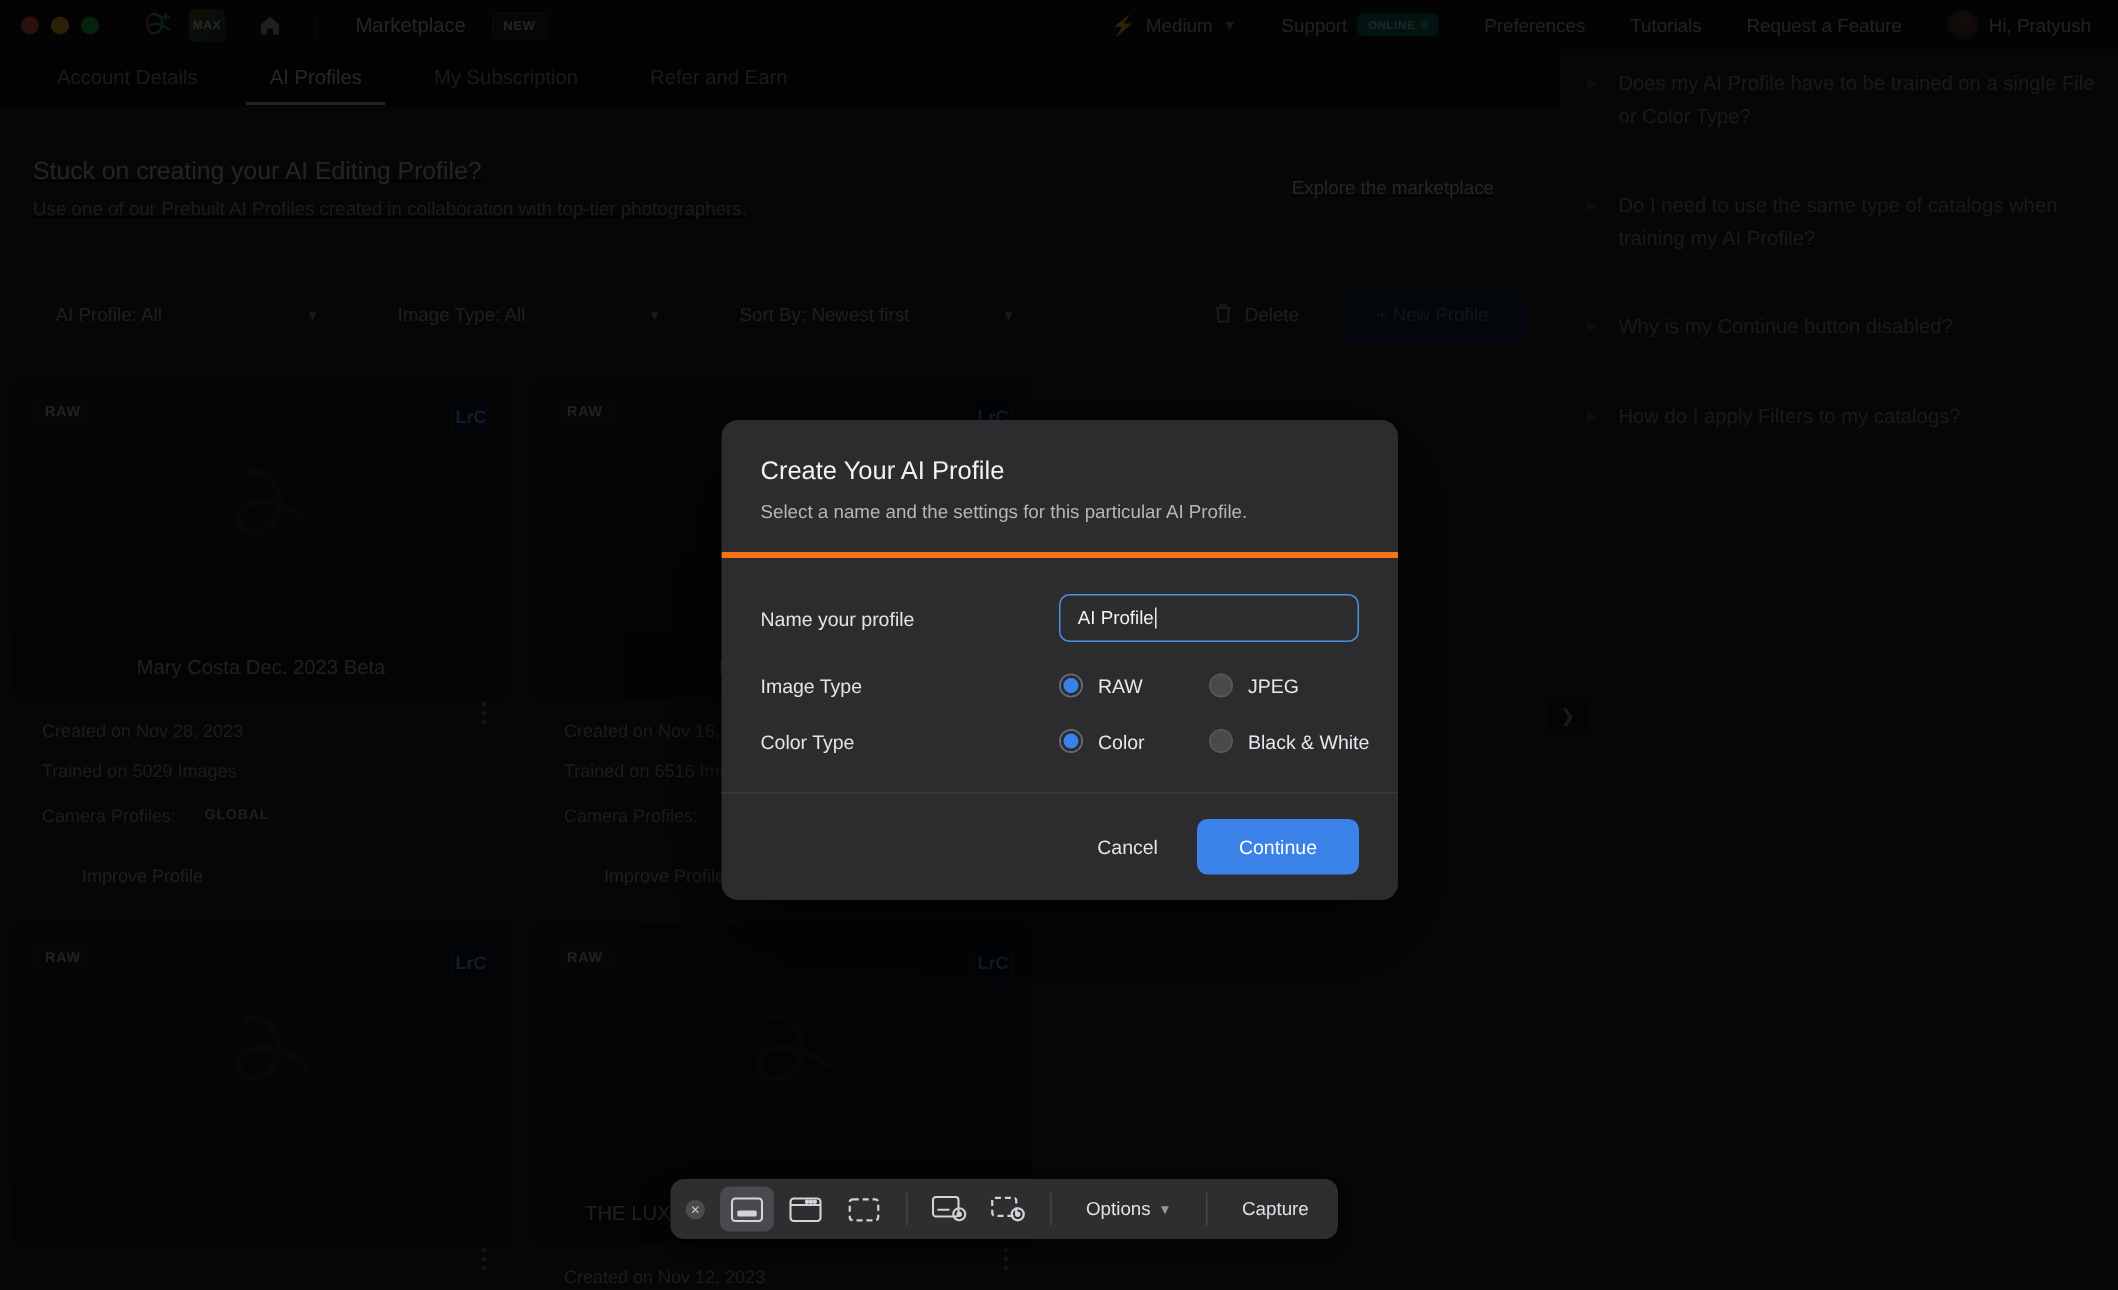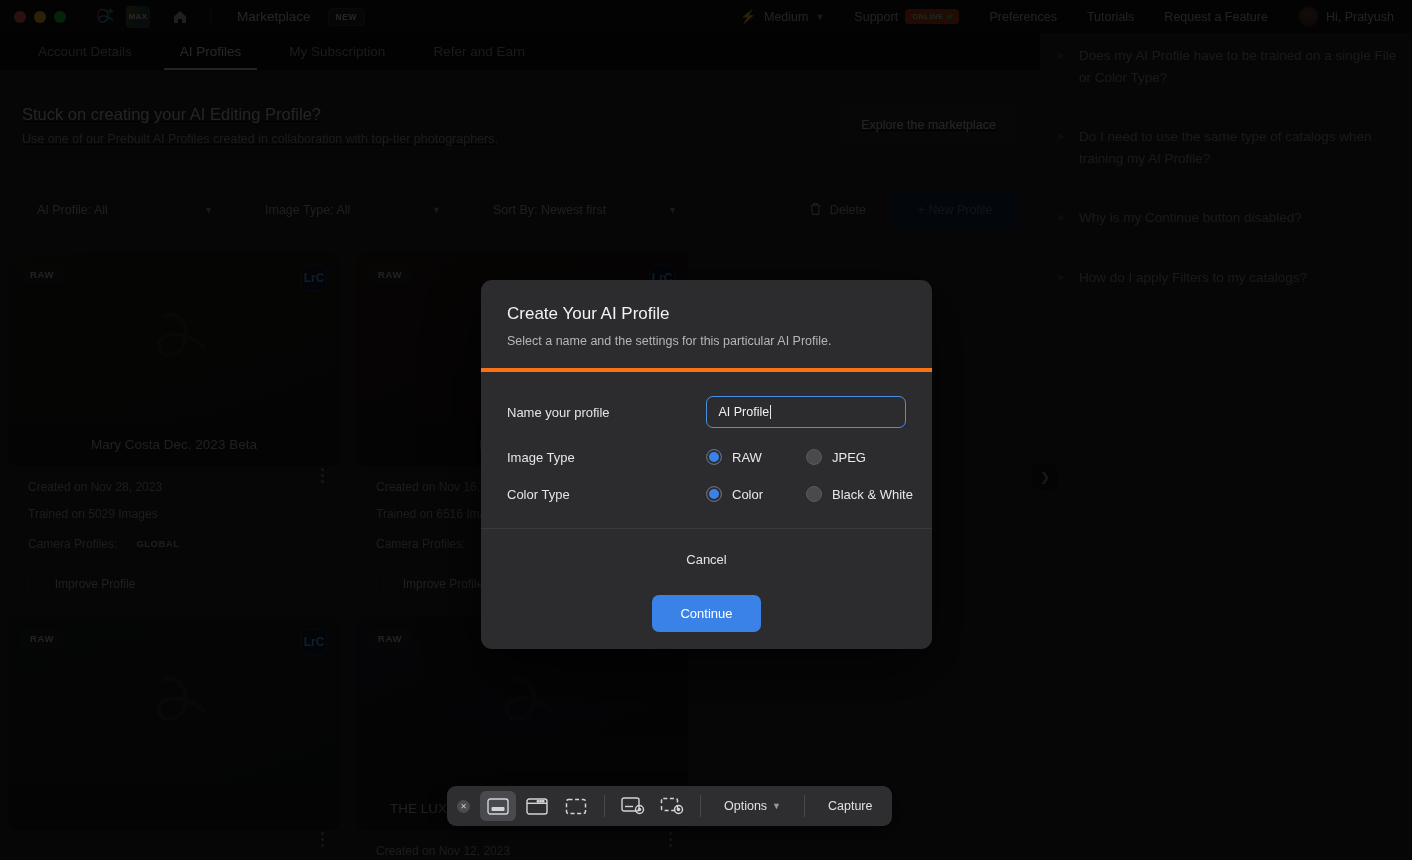--- a/index.html
+++ b/index.html
@@ -37,21 +37,21 @@
   .new-badge {
     margin-left: 9px; padding: 3px 7px; border-radius: 4px;
     background: #242427; border: 1px solid #3a3a3e;
     font-size: 8.5px; font-weight: bold; color: #dcdcde; letter-spacing: .6px;
   }
   .tb-right { margin-left: auto; display: flex; align-items: center; gap: 30px; margin-right: 18px; }
   .tb-item { font-size: 12.5px; color: #c6c6c8; display: flex; align-items: center; gap: 7px; }
   .bolt { color: #e8b23a; font-size: 13px; }
   .chev { font-size: 9px; color: #9a9a9c; }
   .online-badge {
-    background: #c2410c; border-radius: 4px; padding: 3px 7px;
+    background: #0f766e; border-radius: 4px; padding: 3px 7px;
     font-size: 7.5px; font-weight: bold; color: #bfe6cc; letter-spacing: .5px;
     display: flex; align-items: center; gap: 4px;
   }
   .online-dot { width: 5px; height: 5px; border-radius: 50%; background: #3cc86a; }
   .avatar {
     width: 21px; height: 21px; border-radius: 50%;
     background: radial-gradient(circle at 50% 35%, #7a4a3c, #3a2420);
     border: 1px solid #2a2a2c;
   }
 
@@ -171,21 +171,21 @@
     border: 1px solid #4a90e2; border-radius: 7px;
     display: flex; align-items: center; padding: 0 11px;
     font-size: 12.5px; color: #f0f0f2;
   }
   .caret-bar { width: 1px; height: 14px; background: #e8e8ea; margin-left: 1px; }
   .radio-group { display: flex; align-items: center; gap: 0; }
   .radio { display: flex; align-items: center; gap: 10px; width: 100px; }
   .rdot { width: 16px; height: 16px; border-radius: 50%; background: #4a4a4d; border: 1px solid #5a5a5e; flex: none; }
   .rdot.on { background: #3b82e8; border-color: #6a6a70; box-shadow: inset 0 0 0 2px #2c2c2e, inset 0 0 0 9px #3b82e8; }
   .rlabel { font-size: 13px; color: #e8e8ec; white-space: nowrap; }
-  .modal-foot { padding: 17px 26px; display: flex; align-items: center; justify-content: flex-end; gap: 22px; flex-direction: column; }
+  .modal-foot { padding: 17px 26px; display: flex; align-items: center; justify-content: flex-end; gap: 22px; }
   .cancel-btn { font-size: 13px; color: #e4e4e8; padding: 6px 4px; }
   .continue-btn {
     background: #3b82e8; border-radius: 7px; padding: 11px 28px;
     font-size: 13px; color: #fff;
   }
 
   
   .sstoolbar {
     position: absolute; top: 786px; left: 447px; height: 40px;
     background: #2e2e30; border-radius: 9px; display: flex; align-items: center;

